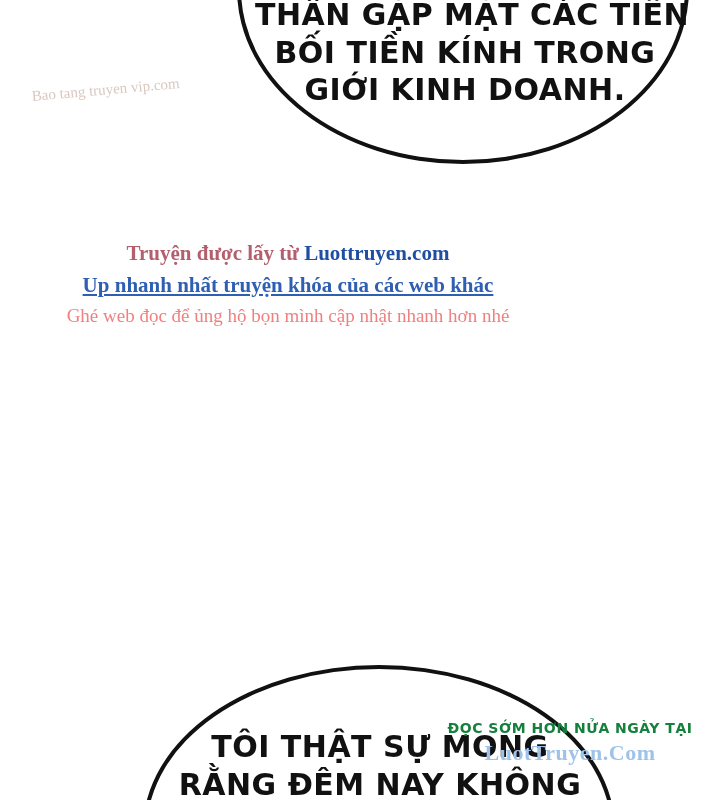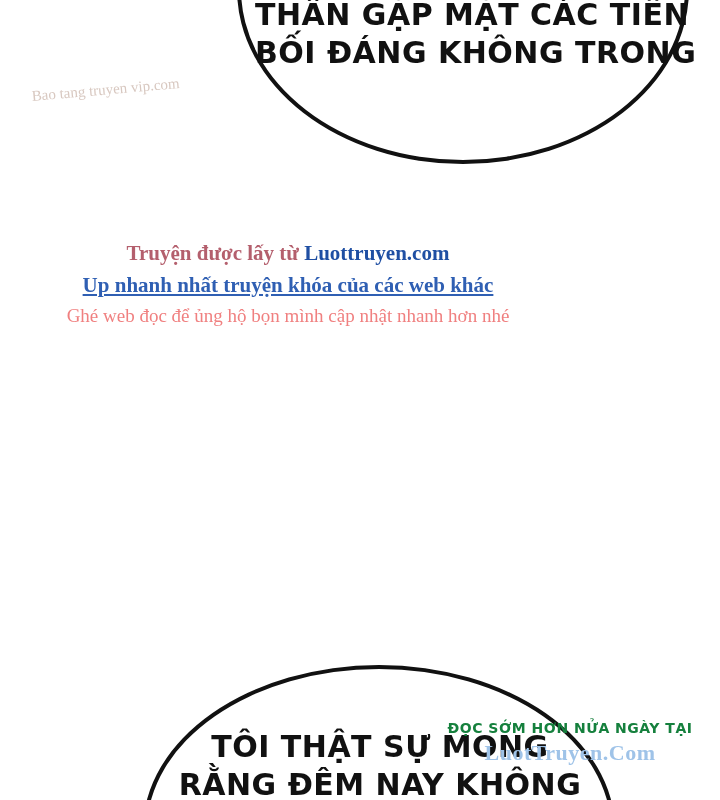--- a/index.html
+++ b/index.html
@@ -134,21 +134,22 @@
     letter-spacing: 0.5px;
     white-space: nowrap;
   }
 </style>
 </head>
 <body>
 
 <div class="bubble" id="bubble-top"></div>
 <div class="bubble-text" id="bubble-top-text">
   <span class="line">THÂN GẶP MẶT CÁC TIỀN</span>
-  <span class="line">BỐI ĐÁNG KHÔNG TRONG</span>
+  <span class="line">BỐI TIỀN KÍNH TRONG</span>
+  <span class="line">GIỚI KINH DOANH.</span>
 </div>
 
 <div id="watermark-left">Bao tang truyen vip.com</div>
 
 <div id="credit-block">
   <div id="credit-line-1">
     <span>Truyện được lấy từ </span><span class="site">Luottruyen.com</span>
   </div>
   <div id="credit-line-2">Up nhanh nhất truyện khóa của các web khác</div>
   <div id="credit-line-3">Ghé web đọc để ủng hộ bọn mình cập nhật nhanh hơn nhé</div>

